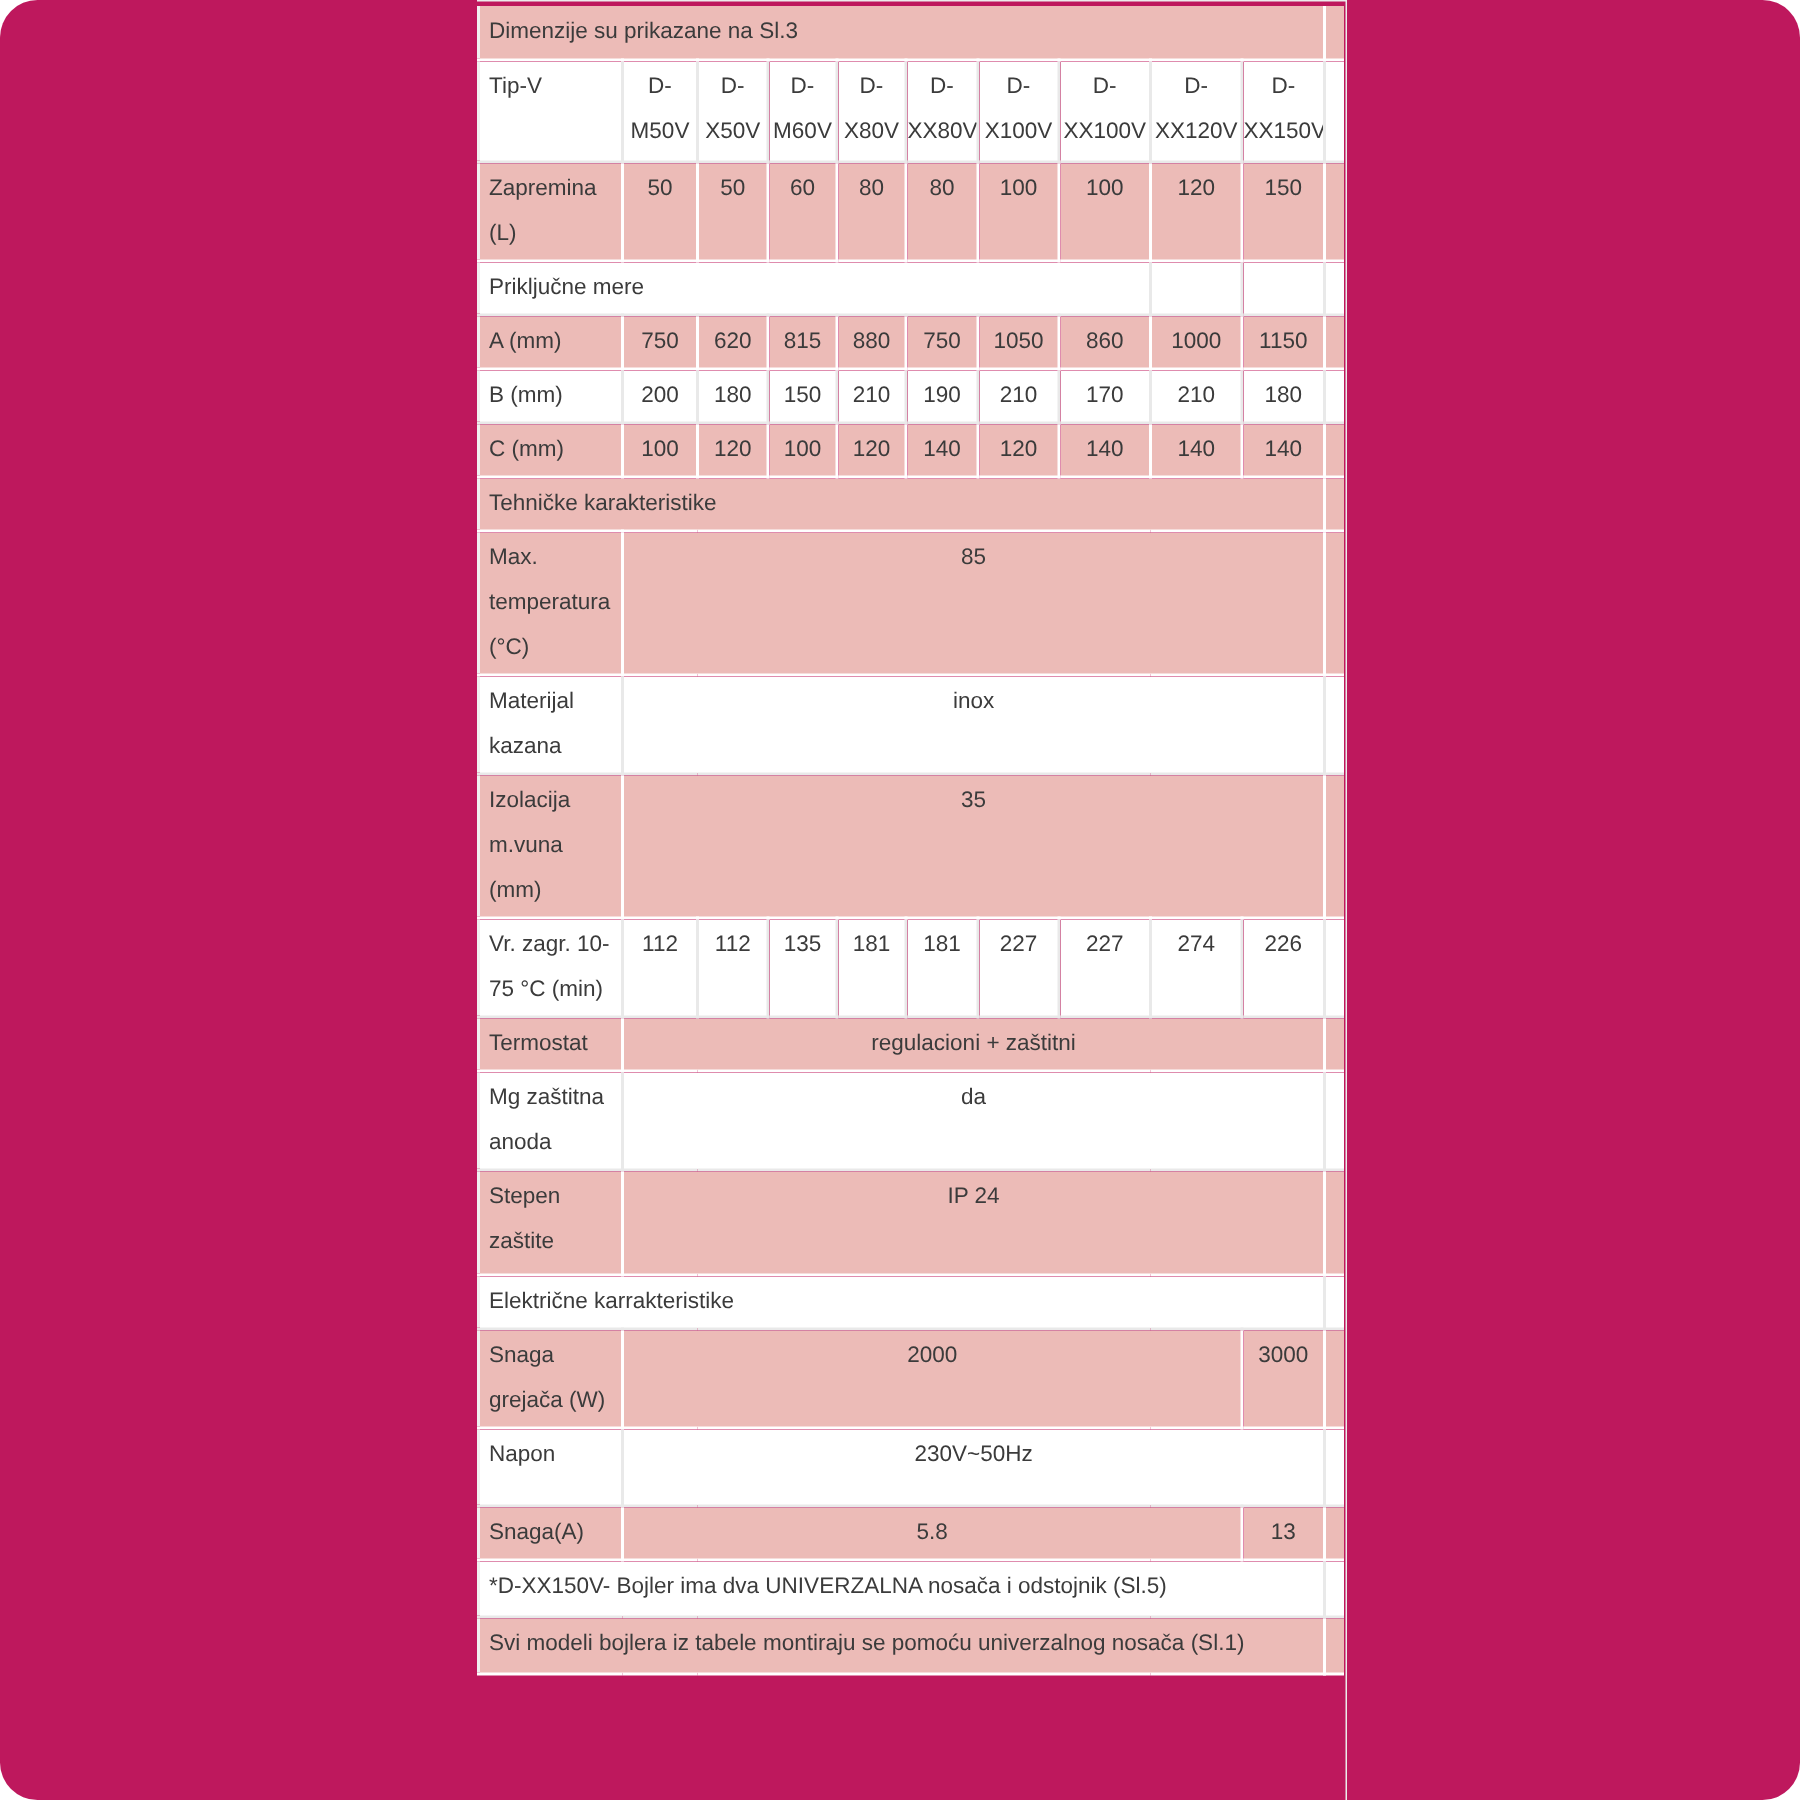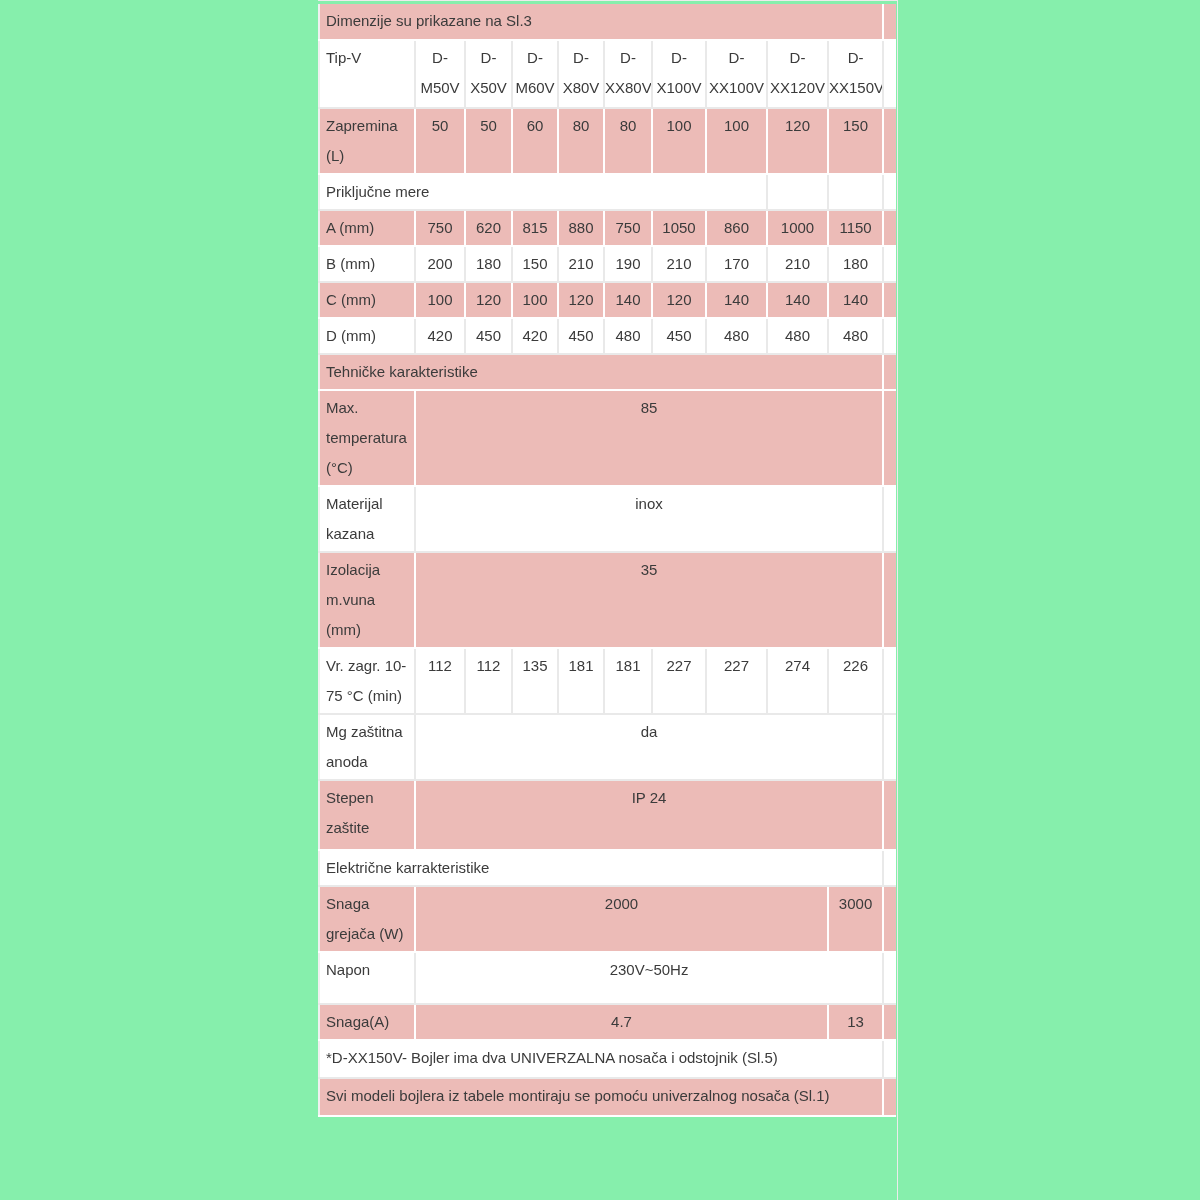--- a/index.html
+++ b/index.html
@@ -16,21 +16,21 @@
   tr.white td{background:#ffffff;}
   tr.pink td{background:var(--pink,#ecbbb7);border-right-color:#fff;border-bottom-color:#fff;}
   td.cap,td.lab{text-align:left;padding:2px 6px;}
   td.val{text-align:center;padding:2px 1px;}
   td.head{text-align:center;padding:2px 0;white-space:pre-line;}
   td.trail{padding:0;}
 </style>
 </head>
 <body>
 
-<div class="stage" style="--pink: #ecbbb7; --txt: #3b3b3b; --grid: #e9e9e9; background: #86efac;">
+<div class="stage" style="--pink: #ecbbb7; --txt: #3b3b3b; --grid: #e9e9e9; background: #be185d; border-radius: 25px;">
   <div class="hline"></div>
   <div class="vline"></div>
   <table class="spec">
     <colgroup>
         <col style="width: 96px;">
         <col style="width: 50px;">
         <col style="width: 47px;">
         <col style="width: 46px;">
         <col style="width: 46px;">
         <col style="width: 48px;">
@@ -118,33 +118,20 @@
           <td class="val">120</td>
           <td class="val">100</td>
           <td class="val">120</td>
           <td class="val">140</td>
           <td class="val">120</td>
           <td class="val">140</td>
           <td class="val">140</td>
           <td class="val">140</td>
           <td class="trail"></td>
         </tr>
-        <tr class="white" style="height: 36px;">
-          <td class="lab">D (mm)</td>
-          <td class="val">420</td>
-          <td class="val">450</td>
-          <td class="val">420</td>
-          <td class="val">450</td>
-          <td class="val">480</td>
-          <td class="val">450</td>
-          <td class="val">480</td>
-          <td class="val">480</td>
-          <td class="val">480</td>
-          <td class="trail"></td>
-        </tr>
         <tr class="pink" style="height: 36px;">
           <td class="cap" colspan="10">Tehničke karakteristike</td>
           <td class="trail"></td>
         </tr>
         <tr class="pink" style="height: 90px;">
           <td class="lab">Max. temperatura (°C)</td>
           <td class="val" colspan="9">85</td>
           <td class="trail"></td>
         </tr>
         <tr class="white" style="height: 60px;">
@@ -163,20 +150,25 @@
           <td class="val">112</td>
           <td class="val">135</td>
           <td class="val">181</td>
           <td class="val">181</td>
           <td class="val">227</td>
           <td class="val">227</td>
           <td class="val">274</td>
           <td class="val">226</td>
           <td class="trail"></td>
         </tr>
+        <tr class="pink" style="height: 34px;">
+          <td class="lab">Termostat</td>
+          <td class="val" colspan="9">regulacioni + zaštitni</td>
+          <td class="trail"></td>
+        </tr>
         <tr class="white" style="height: 62px;">
           <td class="lab">Mg zaštitna anoda</td>
           <td class="val" colspan="9">da</td>
           <td class="trail"></td>
         </tr>
         <tr class="pink" style="height: 70px;">
           <td class="lab">Stepen zaštite</td>
           <td class="val" colspan="9">IP 24</td>
           <td class="trail"></td>
         </tr>
@@ -190,21 +182,21 @@
           <td class="val">3000</td>
           <td class="trail"></td>
         </tr>
         <tr class="white" style="height: 52px; padding-left: 44px;">
           <td class="lab">Napon</td>
           <td class="val" colspan="9">230V~50Hz</td>
           <td class="trail"></td>
         </tr>
         <tr class="pink" style="height: 34px;">
           <td class="lab">Snaga(A)</td>
-          <td class="val" colspan="8">4.7</td>
+          <td class="val" colspan="8">5.8</td>
           <td class="val">13</td>
           <td class="trail"></td>
         </tr>
         <tr class="white" style="height: 38px;">
           <td class="cap" colspan="10">*D-XX150V- Bojler ima dva UNIVERZALNA nosača i odstojnik (Sl.5)</td>
           <td class="trail"></td>
         </tr>
         <tr class="pink" style="height: 38px;">
           <td class="cap" colspan="10">Svi modeli bojlera iz tabele montiraju se pomoću univerzalnog nosača (Sl.1)</td>
           <td class="trail"></td>

